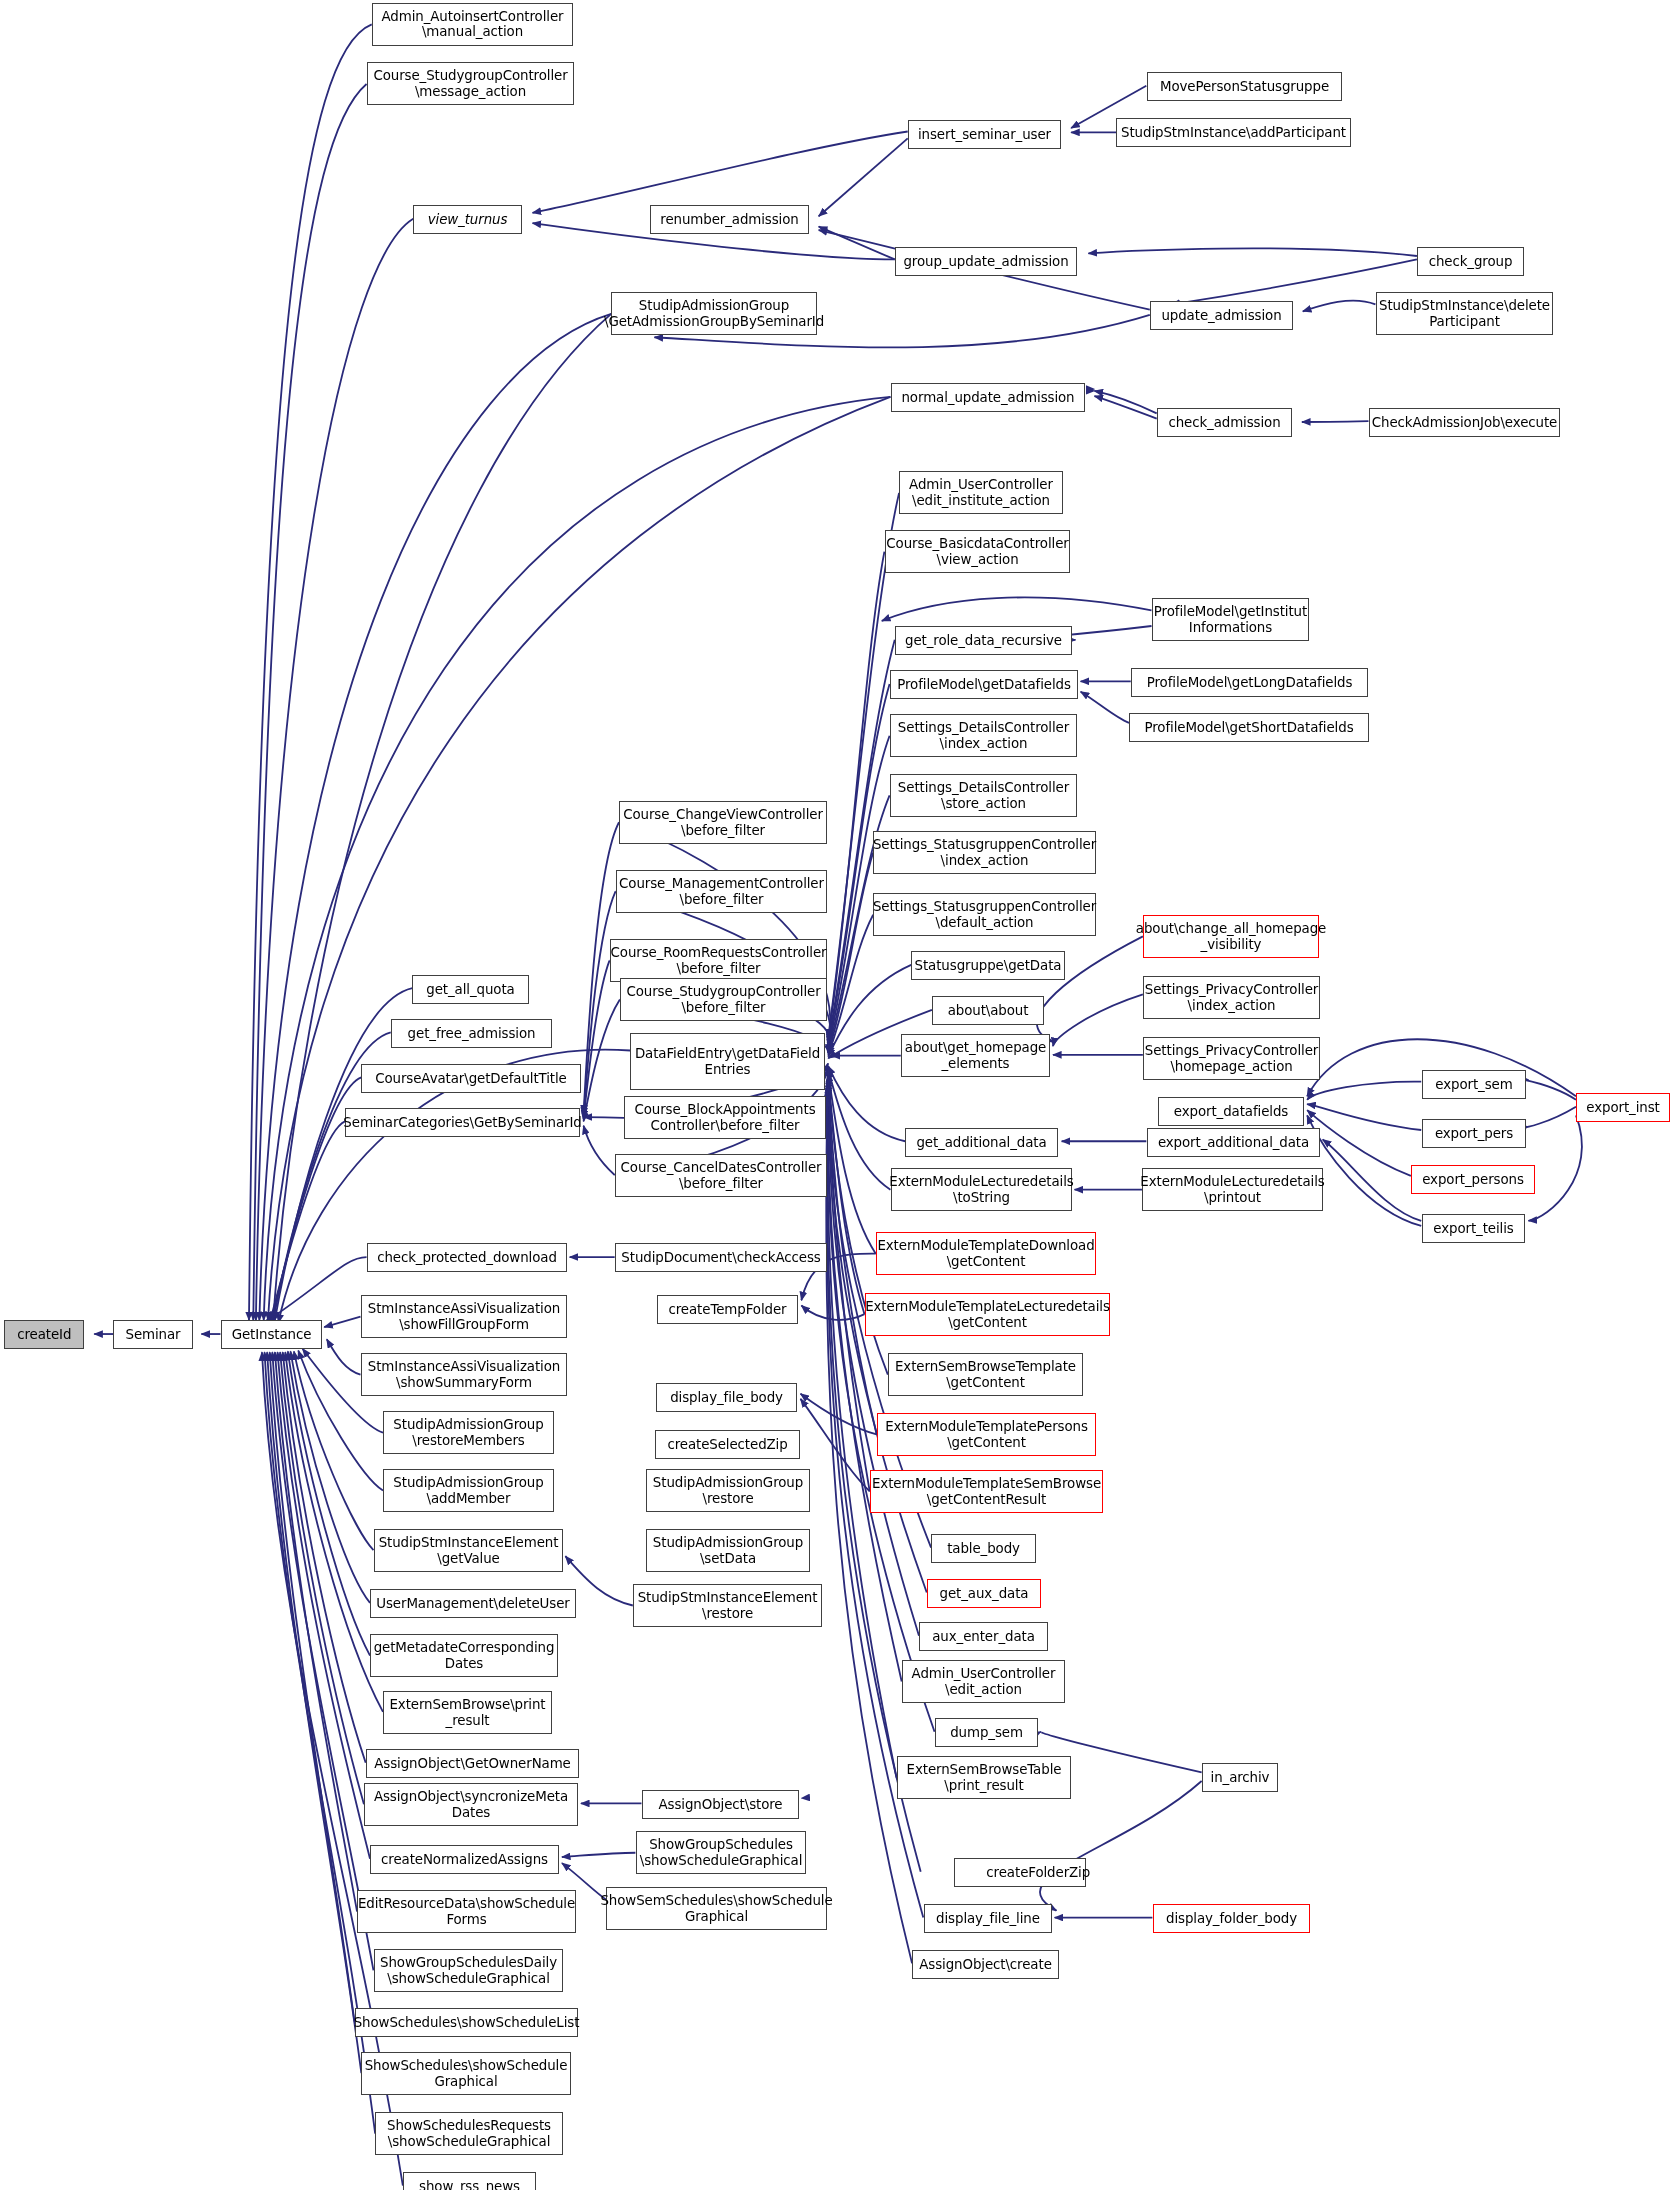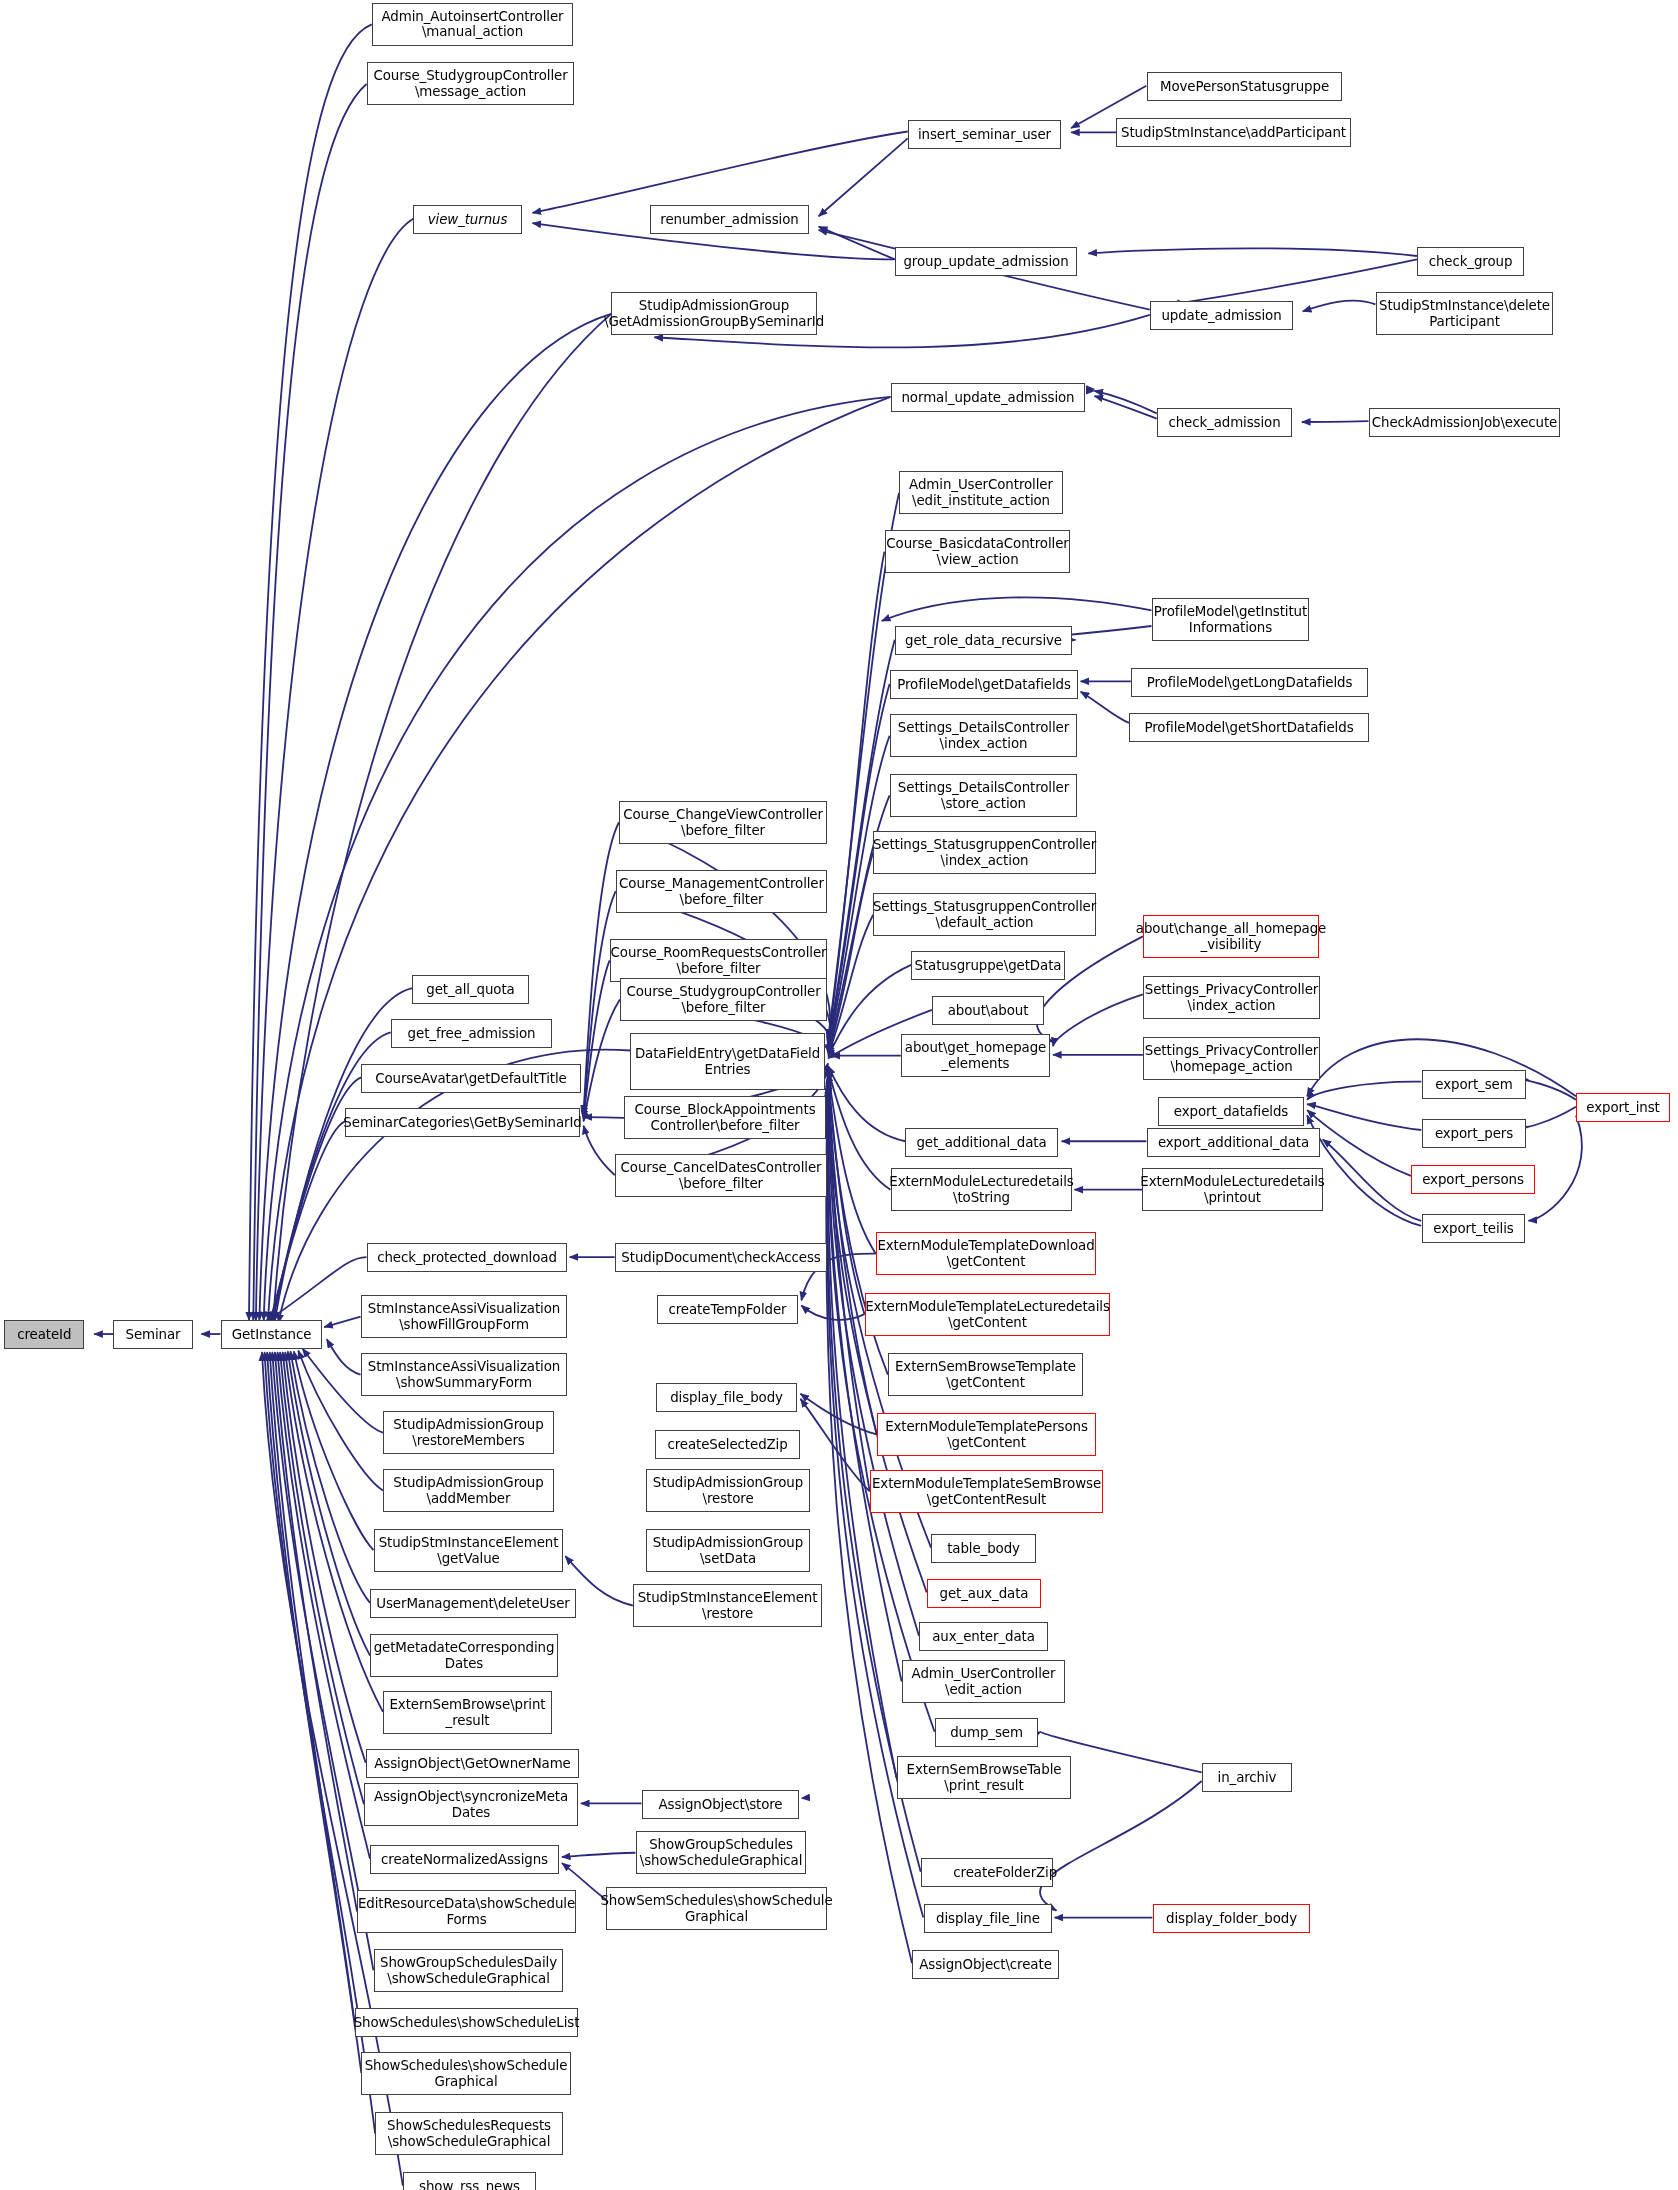--- a/index.html
+++ b/index.html
@@ -269,30 +269,30 @@
     <div class="node red" style="left: 927px; top: 1579px; width: 114px; height: 28.5px;">get_aux_data</div>
     <div class="node" style="left: 370px; top: 1634px; width: 188px; height: 43px;">getMetadateCorresponding
 Dates</div>
     <div class="node" style="left: 919px; top: 1622px; width: 129px; height: 28.5px;">aux_enter_data</div>
     <div class="node" style="left: 383px; top: 1691px; width: 169px; height: 43px;">ExternSemBrowse\print
 _result</div>
     <div class="node" style="left: 902px; top: 1660px; width: 163px; height: 43px;">Admin_UserController
 \edit_action</div>
     <div class="node" style="left: 366px; top: 1749px; width: 213px; height: 28.5px;">AssignObject\GetOwnerName</div>
     <div class="node" style="left: 935px; top: 1718px; width: 103px; height: 28.5px;">dump_sem</div>
-    <div class="node" style="left: 1202px; top: 1763px; width: 90px; height: 28.5px;">in_archiv</div>
+    <div class="node" style="left: 1202px; top: 1763px; width: 76px; height: 28.5px;">in_archiv</div>
     <div class="node" style="left: 364px; top: 1783px; width: 214px; height: 43px;">AssignObject\syncronizeMeta
 Dates</div>
     <div class="node" style="left: 642px; top: 1790px; width: 157px; height: 28.5px;">AssignObject\store</div>
     <div class="node" style="left: 897px; top: 1756px; width: 174px; height: 43px;">ExternSemBrowseTable
 \print_result</div>
     <div class="node" style="left: 370px; top: 1845px; width: 189px; height: 28.5px;">createNormalizedAssigns</div>
     <div class="node" style="left: 636px; top: 1831px; width: 170px; height: 43px;">ShowGroupSchedules
 \showScheduleGraphical</div>
-    <div class="node" style="left: 921px; top: 1858px; width: 132px; height: 28.5px; padding-left: 40px;">createFolderZip</div>
+    <div class="node" style="left: 954px; top: 1858px; width: 132px; height: 28.5px; padding-left: 40px;">createFolderZip</div>
     <div class="node" style="left: 357px; top: 1890px; width: 219px; height: 43px;">EditResourceData\showSchedule
 Forms</div>
     <div class="node" style="left: 606px; top: 1887px; width: 221px; height: 43px;">ShowSemSchedules\showSchedule
 Graphical</div>
     <div class="node" style="left: 924px; top: 1904px; width: 128px; height: 28.5px;">display_file_line</div>
     <div class="node red" style="left: 1153px; top: 1904px; width: 157px; height: 28.5px;">display_folder_body</div>
     <div class="node" style="left: 374px; top: 1949px; width: 189px; height: 43px;">ShowGroupSchedulesDaily
 \showScheduleGraphical</div>
     <div class="node" style="left: 912px; top: 1950px; width: 147px; height: 28.5px;">AssignObject\create</div>
     <div class="node" style="left: 355px; top: 2008px; width: 223px; height: 28.5px;">ShowSchedules\showScheduleList</div>

